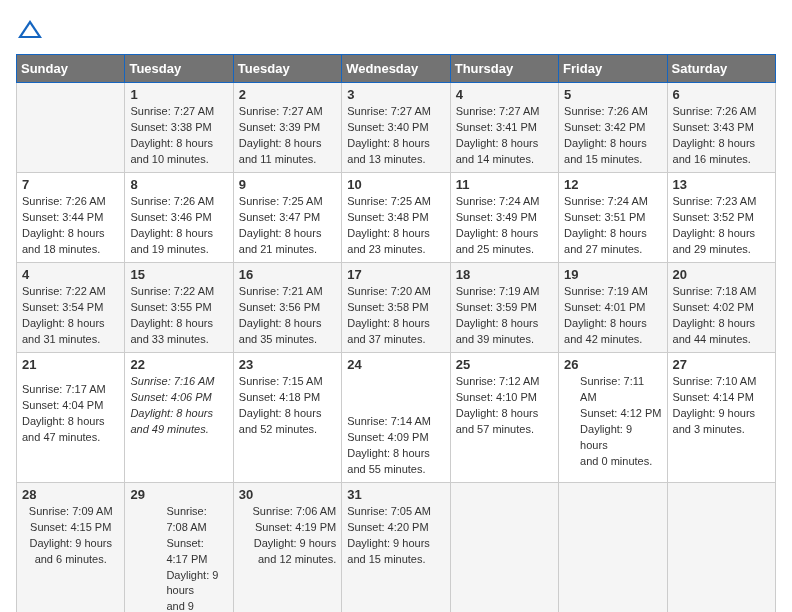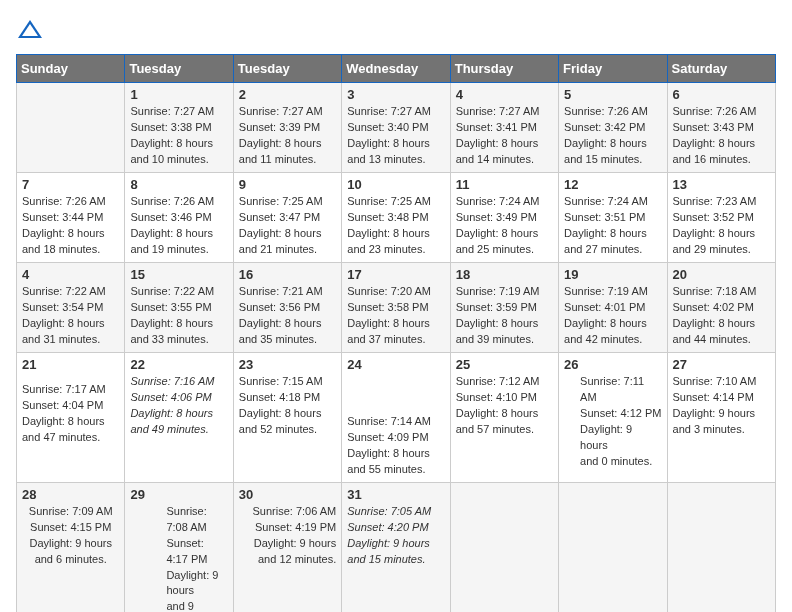--- a/index.html
+++ b/index.html
@@ -331,21 +331,21 @@
         </td>
         <td>
           <span class="day-number">30</span>
           <div class="day-info" style="white-space: pre-line; text-align: right;">Sunrise: 7:06 AM
 Sunset: 4:19 PM
 Daylight: 9 hours
 and 12 minutes.</div>
         </td>
         <td>
           <span class="day-number">31</span>
-          <div class="day-info" style="white-space: pre-line; font-style: italic;">Sunrise: 7:05 AM
+          <div class="day-info" style="white-space: pre-line;">Sunrise: 7:05 AM
 Sunset: 4:20 PM
 Daylight: 9 hours
 and 15 minutes.</div>
         </td>
         <td></td>
         <td></td>
         <td></td>
       </tr>
     </tbody>
 </table>

